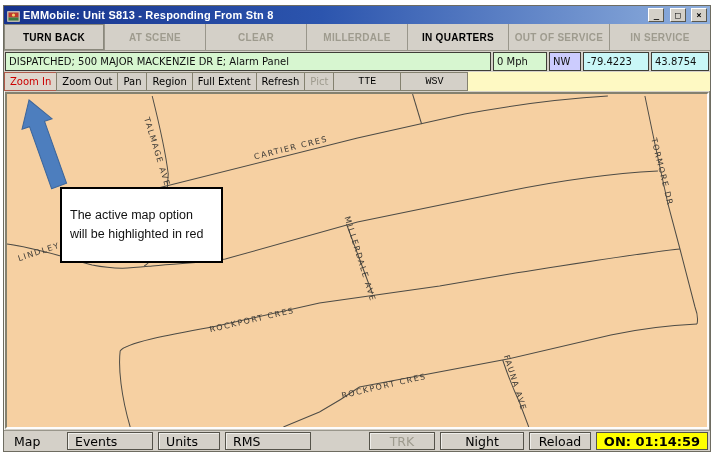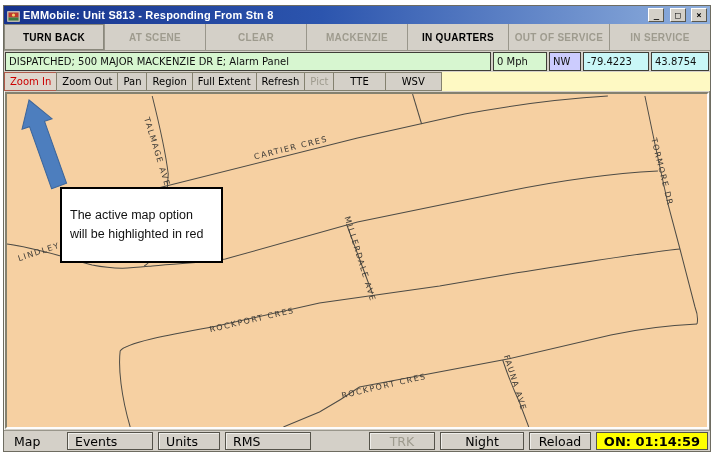--- a/index.html
+++ b/index.html
@@ -62,21 +62,21 @@
   .toolbar{
     flex:0 0 19px; display:flex; align-items:stretch; padding:0 1px;
     background:#fef9c3; font-family:"DejaVu Sans", sans-serif; font-size:10px;
   }
   .tool{
     display:flex; align-items:center; padding:0 5px; margin-left:-1px;
     border:1px solid #84816f; background:#d4d0c8; color:#000; white-space:nowrap;
   }
   .tool.active{ color:#cc0000; border-color:#b05a4a; background:#ded6cc; }
   .tool.disabled{ color:#9e9b8e; }
-  .tool.wide{ padding:0 16px; }
+  .tool.wide{ padding:0 24px;font-family:Liberation Mono, monospace; }
   .toolbar .filler{ flex:1; }
   
   .map{
     flex:1; position:relative; margin:1px;
     border:2px solid; border-color:#84816f #fdfdfd #fdfdfd #84816f;
     background:#f6d0a2; overflow:hidden;
   }
   .roads{ position:absolute; left:0; top:0; width:100%; height:100%; }
   .street{
     position:absolute; white-space:nowrap; color:#3c3a36;
@@ -132,21 +132,21 @@
       <button class="wbtn">_</button>
       <button class="wbtn">□</button>
       <button class="wbtn">×</button>
     </span>
   </div>
 
   <div class="btnrow">
     <div class="sbtn focused">TURN BACK</div>
     <div class="sbtn disabled">AT SCENE</div>
     <div class="sbtn disabled">CLEAR</div>
-    <div class="sbtn disabled">MACKENZIE</div>
+    <div class="sbtn disabled">MILLERDALE</div>
     <div class="sbtn">IN QUARTERS</div>
     <div class="sbtn disabled">OUT OF SERVICE</div>
     <div class="sbtn disabled">IN SERVICE</div>
   </div>
 
   <div class="statusrow">
     <div class="field f-main">DISPATCHED; 500 MAJOR MACKENZIE DR E; Alarm Panel</div>
     <div class="field f-speed">0 Mph</div>
     <div class="field f-heading">NW</div>
     <div class="field f-lon">-79.4223</div>

